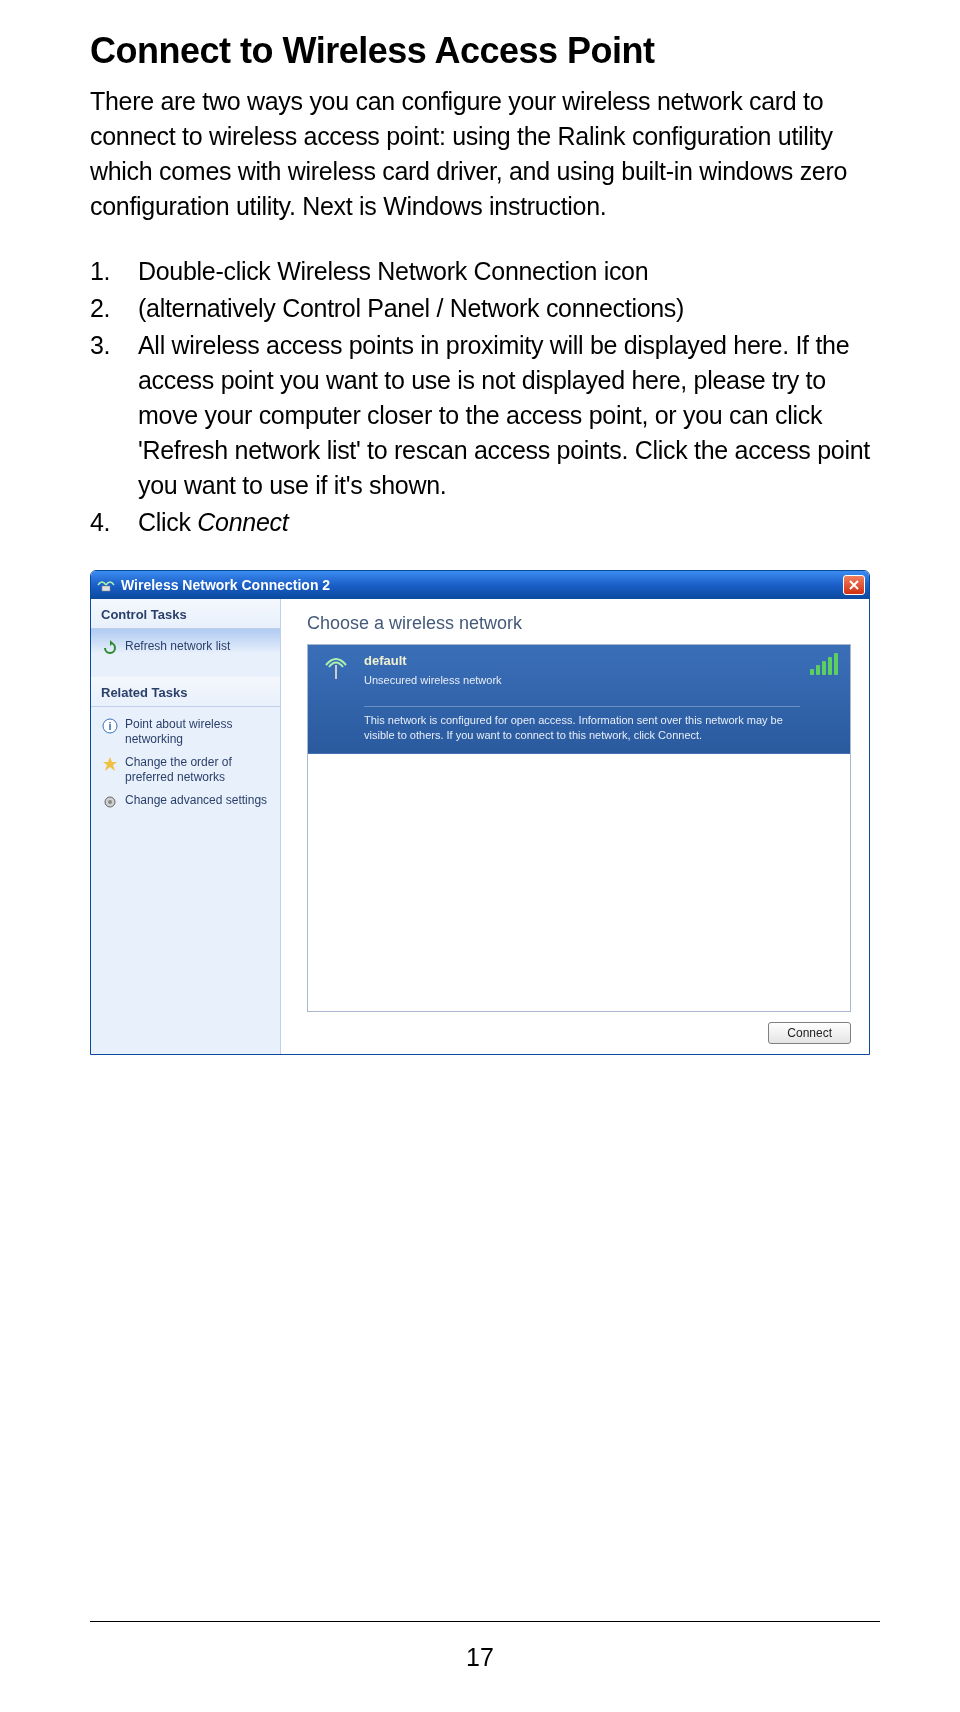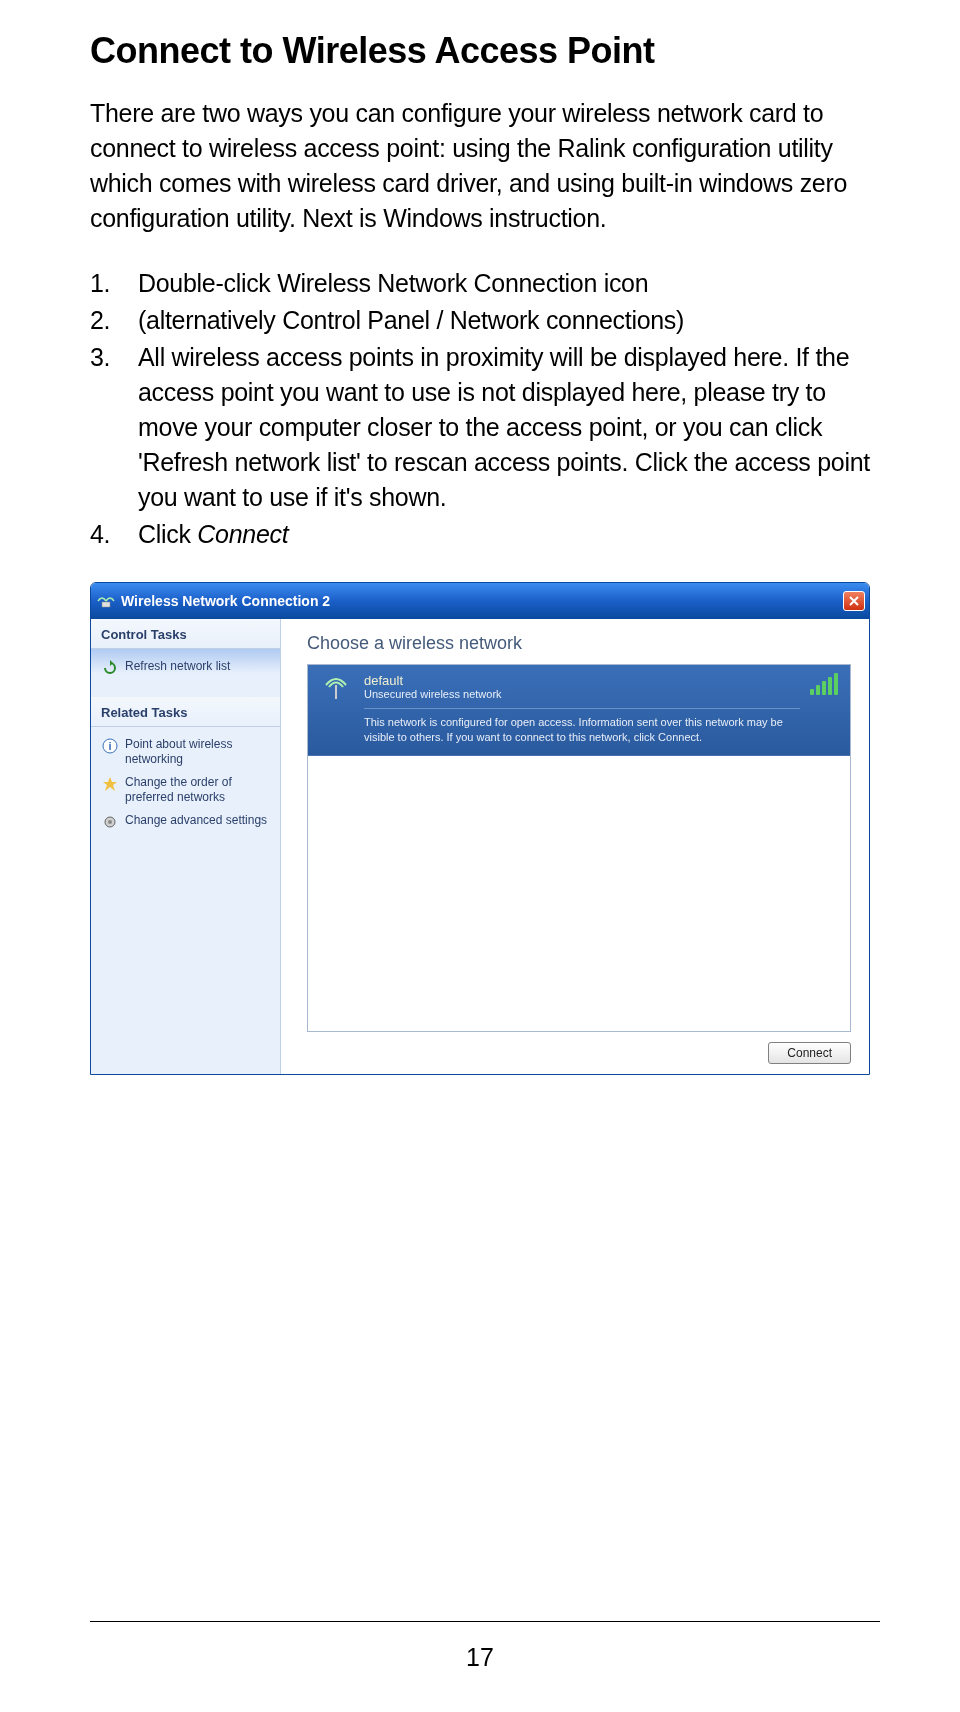--- a/index.html
+++ b/index.html
@@ -8,21 +8,21 @@
     height: 1712px;
     background: #ffffff;
     font-family: Arial, Helvetica, sans-serif;
     position: relative;
     padding: 30px 70px 0 90px;
   }
   .doc-title {
     font-size: 36px;
     font-weight: bold;
     color: #000;
-    margin-bottom: 24px;
+    margin-bottom: 12px;
     letter-spacing: -0.5px;
   }
   .doc-para {
     font-size: 25px;
     color: #000;
     line-height: 1.4;
     margin-bottom: 30px;
     letter-spacing: -0.3px;
   }
   .doc-list {
@@ -45,21 +45,21 @@
   .window {
     margin: 30px 0 0 0;
     width: 780px;
     border: 1px solid #0a4a9e;
     border-radius: 6px 6px 0 0;
     overflow: hidden;
     font-family: Tahoma, Arial, sans-serif;
   }
   .titlebar {
     background: linear-gradient(to bottom, #3b8cf0 0%, #1b5fc8 50%, #0a4a9e 100%);
-    height: 36px;
+    height: 28px;
     display: flex;
     align-items: center;
     padding: 0 4px 0 6px;
     color: #fff;
   }
   .titlebar-icon {
     width: 18px;
     height: 14px;
     margin-right: 6px;
     position: relative;
@@ -161,27 +161,28 @@
     width: 36px;
     flex-shrink: 0;
     display: flex;
     align-items: flex-start;
     justify-content: center;
     padding-top: 2px;
   }
   .net-body { flex: 1; }
   .net-name {
     font-size: 13px;
-    font-weight: normal;
+    font-weight: bold;
     color: #f0f0d0;
+    margin-bottom: 6px;
   }
   .net-sub {
     font-size: 11px;
     color: #e8eef8;
-    margin-bottom: 8px;
+    margin-bottom: 20px;
   }
   .net-warn {
     font-size: 11px;
     color: #e8eef8;
     line-height: 1.35;
     border-top: 1px solid #6a90c8;
     padding-top: 6px;
   }
   .bars {
     width: 30px;

